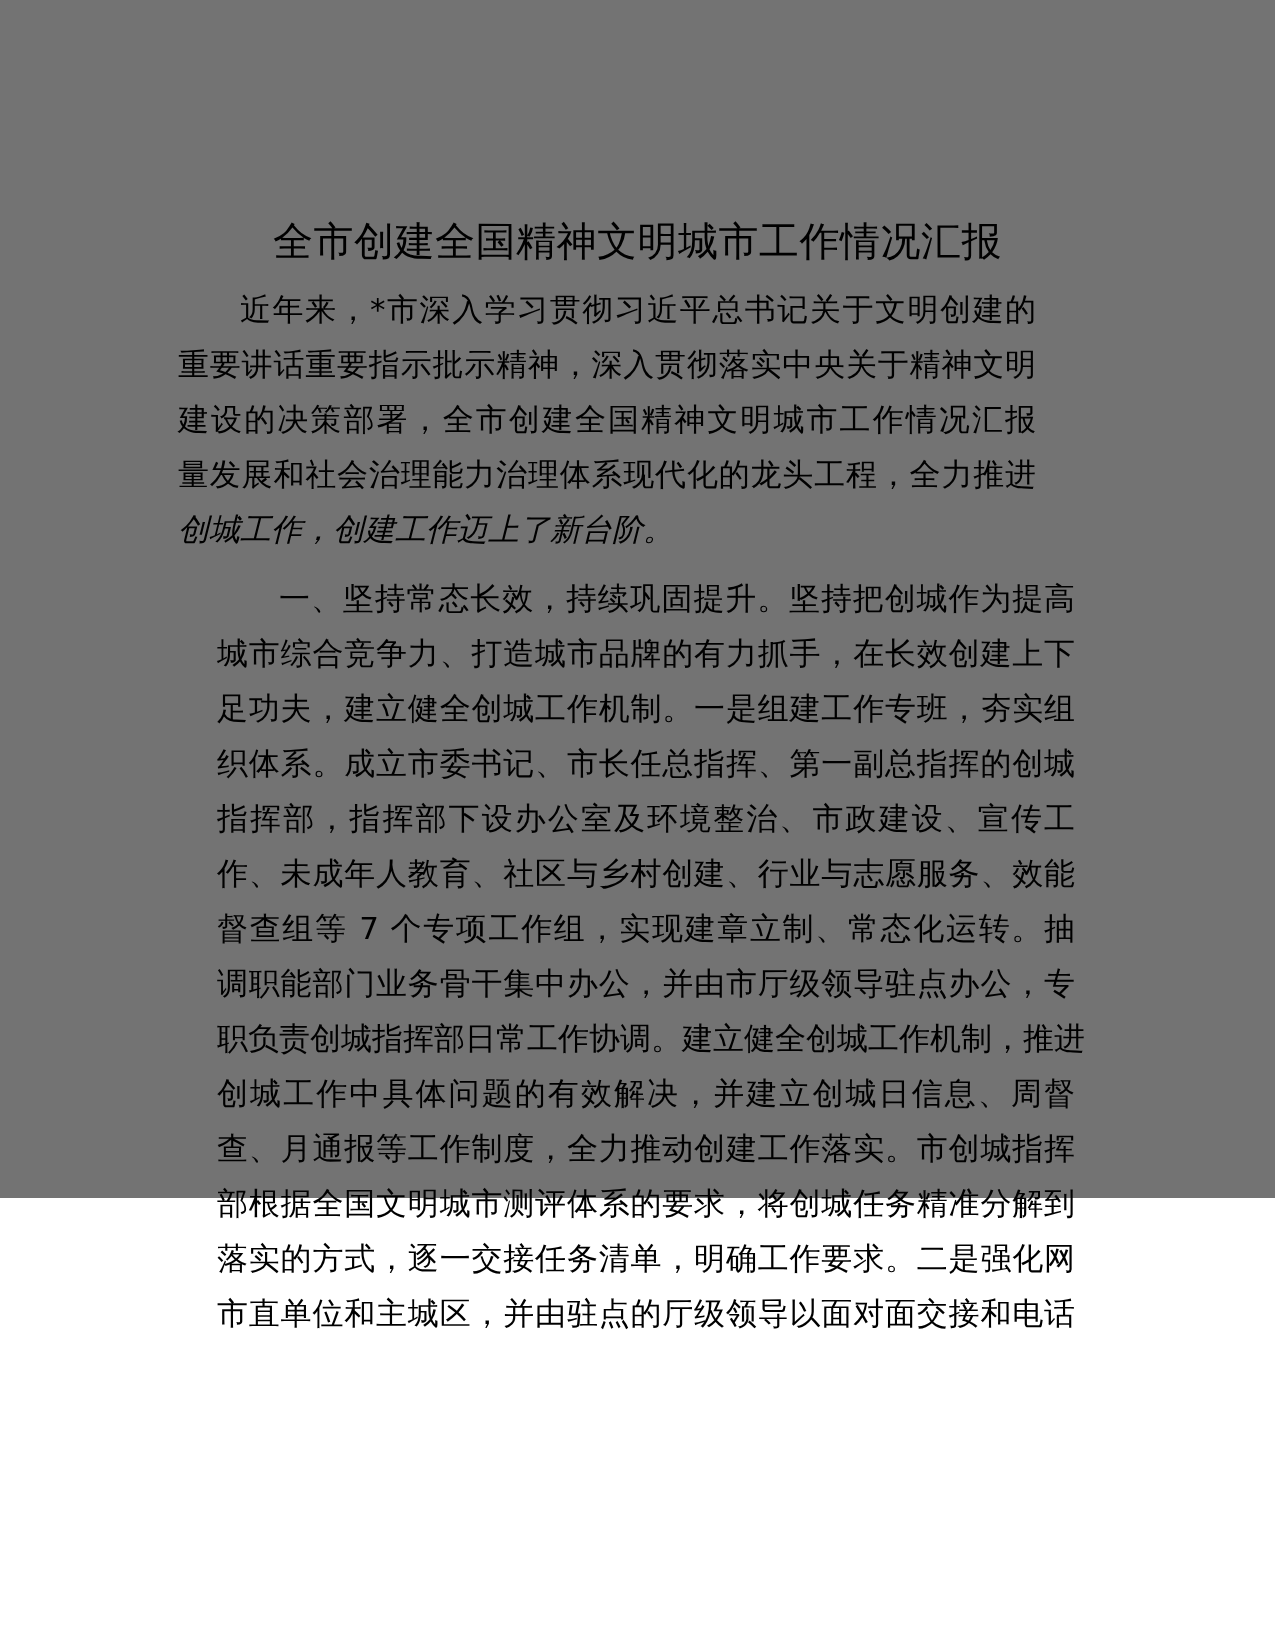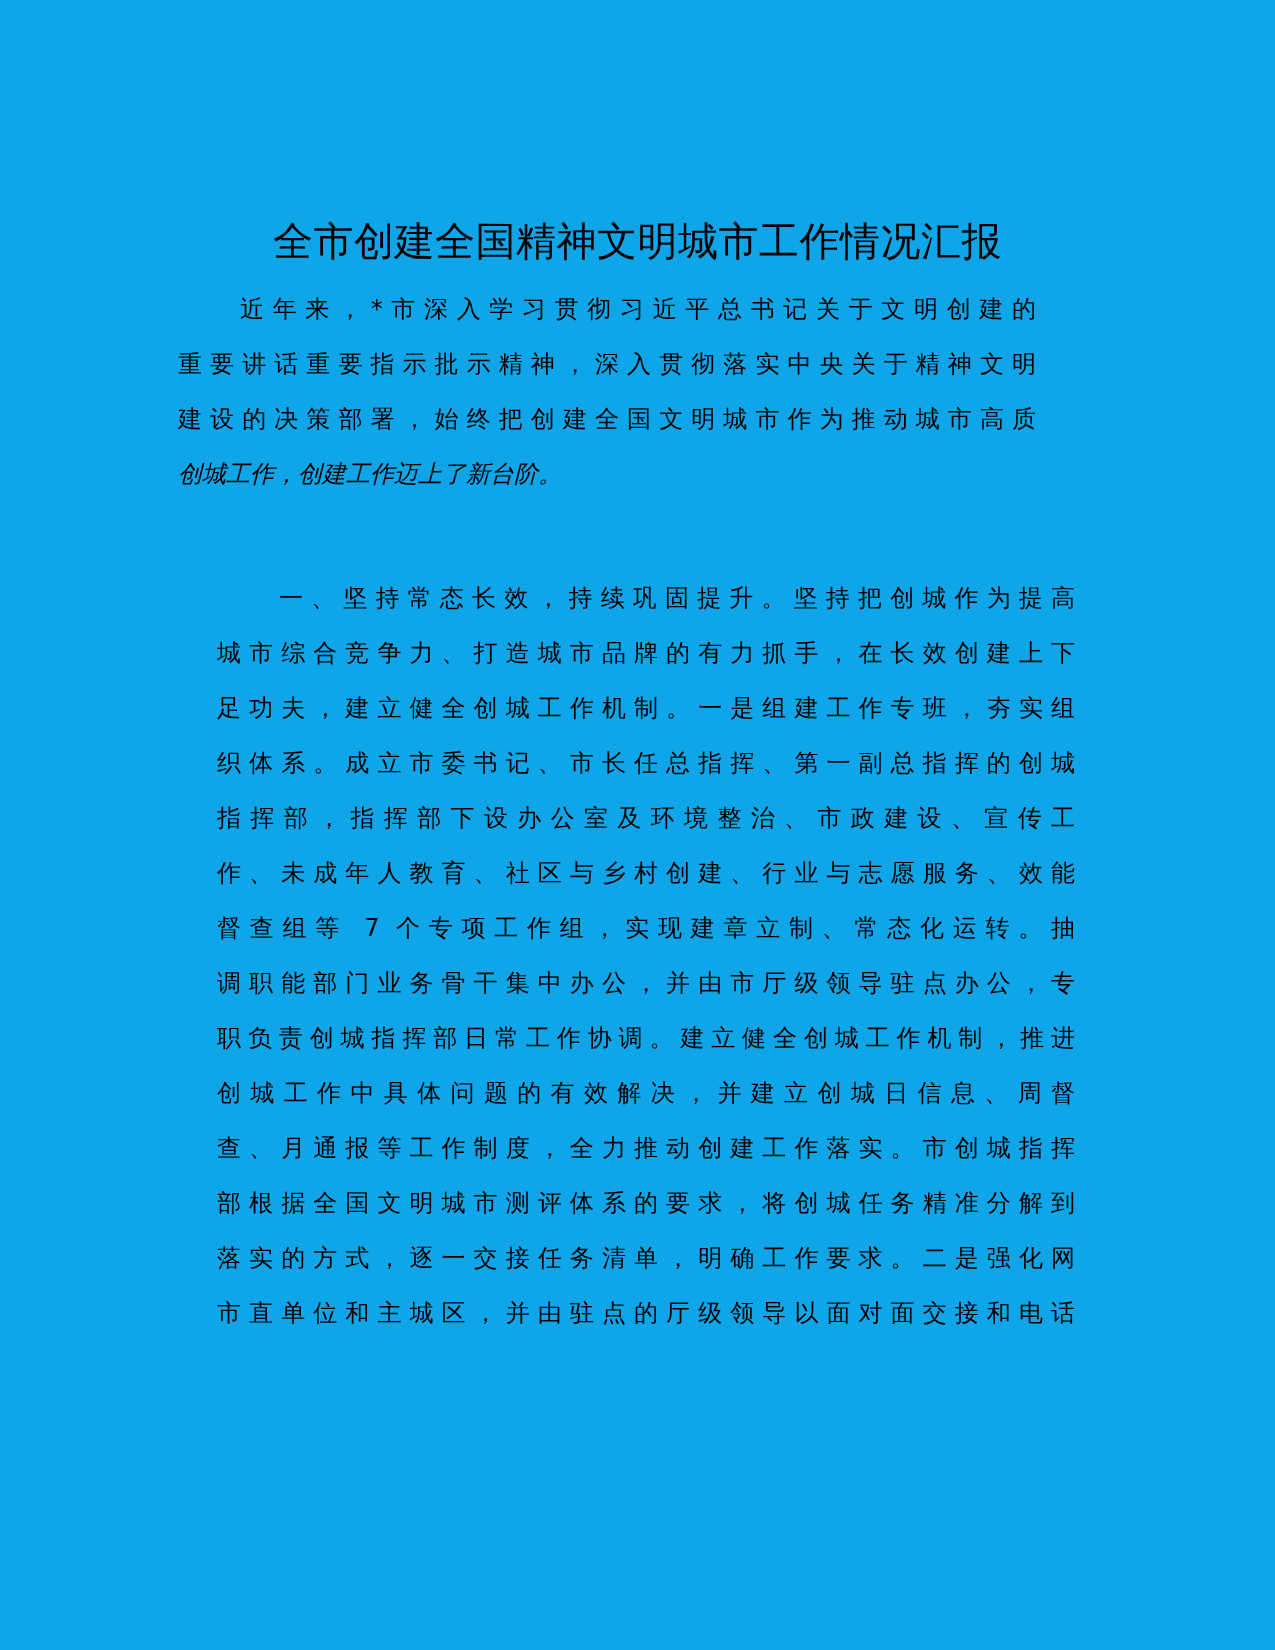--- a/index.html
+++ b/index.html
@@ -13,22 +13,22 @@
       position: relative;
       overflow: hidden;
       font-family: "DejaVu Sans", "Liberation Sans", sans-serif;
       color: #000000;
     }
     .page {
       position: absolute;
       left: 0;
       top: 0;
       width: 1275px;
-      height: 1650px;
-      background: #0ea5e9;
+      height: 1198px;
+      background: #737373;
     }
     .title {
       position: absolute;
       left: 0;
       top: 213px;
       width: 1275px;
       text-align: center;
       font-size: 40px;
       line-height: 56px;
       letter-spacing: 0.5px;
@@ -37,21 +37,21 @@
     }
     .body-text {
       position: absolute;
       left: 178px;
       width: 858px;
     }
     .line {
       display: block;
       height: 55px;
       line-height: 55px;
-      font-size: 24px;
+      font-size: 31px;
       white-space: nowrap;
       text-align: justify;
       text-align-last: justify;
     }
     .line.last {
       text-align-last: left;
       font-style: italic;
     }
     .line.indent {
       padding-left: 62px;
@@ -62,21 +62,22 @@
 </head>
 <body>
 
 <div class="page">
 
   <h1 class="title">全市创建全国精神文明城市工作情况汇报</h1>
 
   <div class="body-text para1">
     <span class="line indent">近年来，*市深入学习贯彻习近平总书记关于文明创建的</span>
     <span class="line">重要讲话重要指示批示精神，深入贯彻落实中央关于精神文明</span>
-    <span class="line">建设的决策部署，始终把创建全国文明城市作为推动城市高质</span>
+    <span class="line">建设的决策部署，全市创建全国精神文明城市工作情况汇报</span>
+    <span class="line">量发展和社会治理能力治理体系现代化的龙头工程，全力推进</span>
     <span class="line last">创城工作，创建工作迈上了新台阶。</span>
   </div>
 
   <div class="body-text para2">
     <span class="line indent">一、坚持常态长效，持续巩固提升。坚持把创城作为提高</span>
     <span class="line">城市综合竞争力、打造城市品牌的有力抓手，在长效创建上下</span>
     <span class="line">足功夫，建立健全创城工作机制。一是组建工作专班，夯实组</span>
     <span class="line">织体系。成立市委书记、市长任总指挥、第一副总指挥的创城</span>
     <span class="line">指挥部，指挥部下设办公室及环境整治、市政建设、宣传工</span>
     <span class="line">作、未成年人教育、社区与乡村创建、行业与志愿服务、效能</span>

